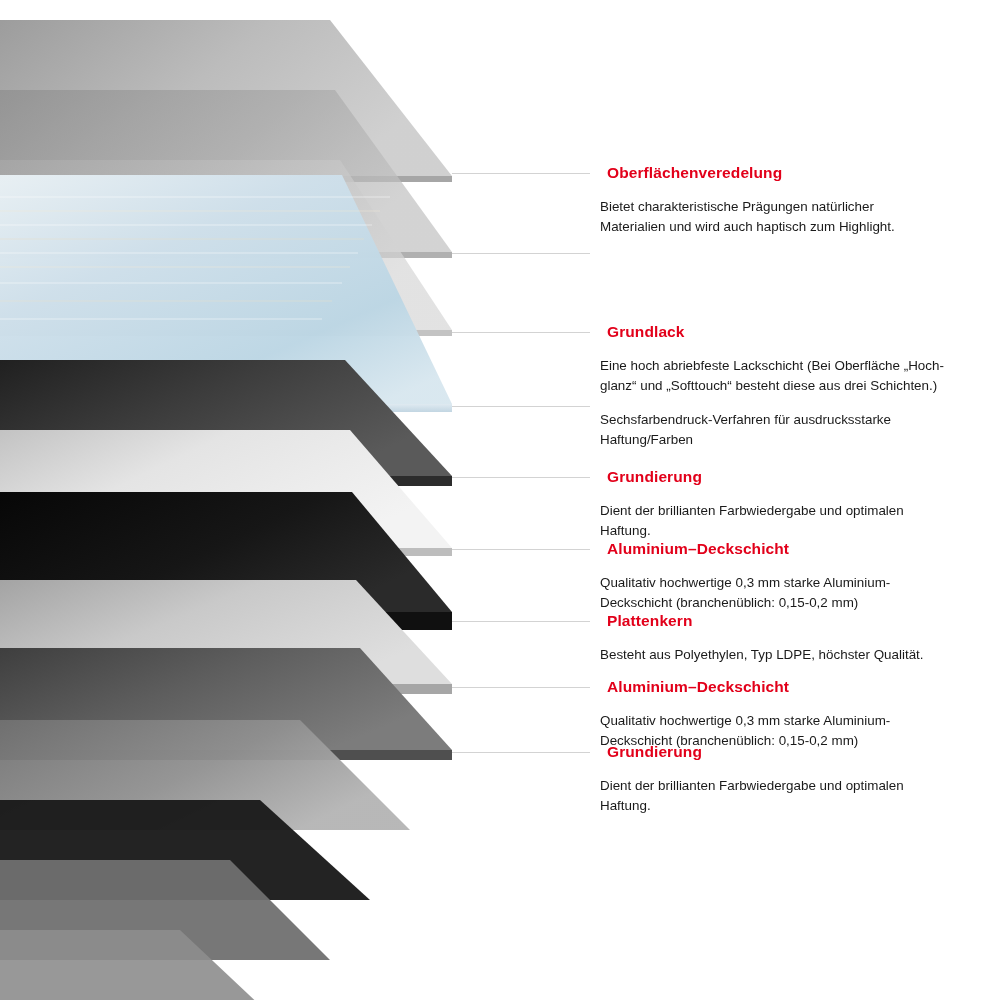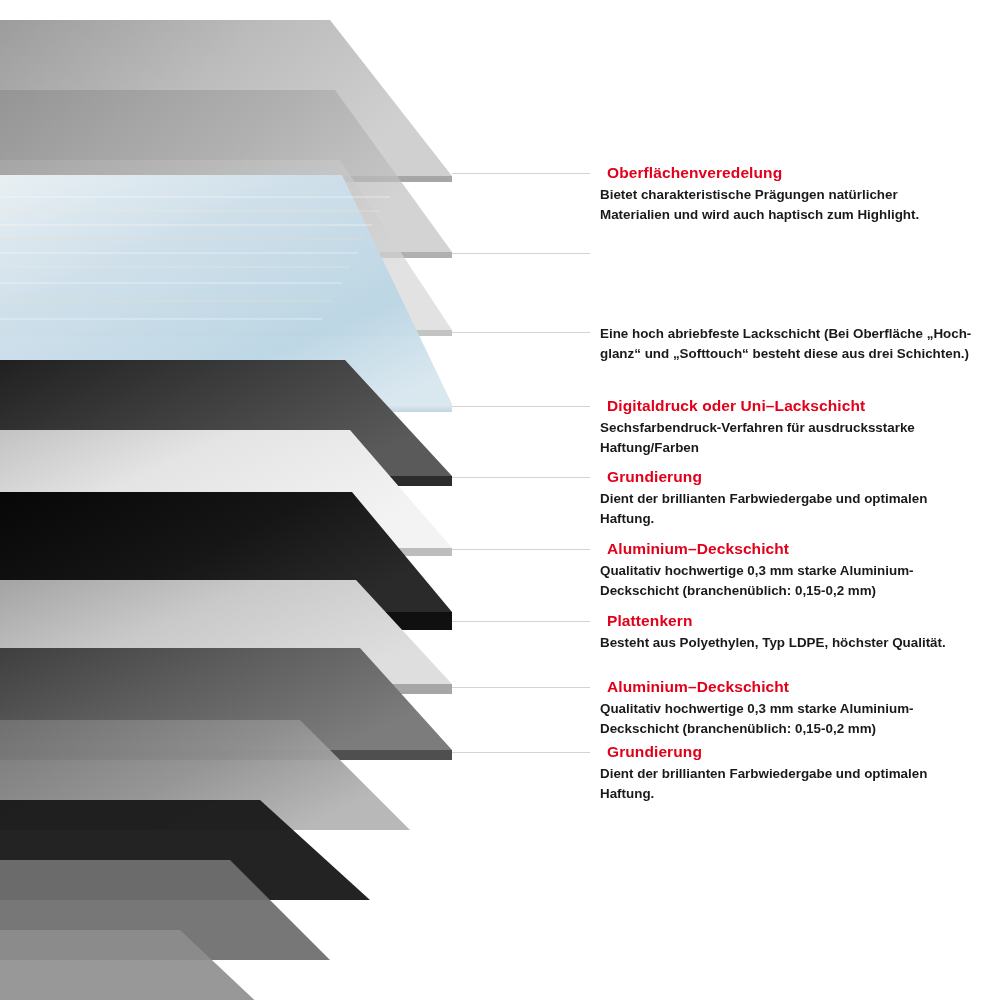--- a/index.html
+++ b/index.html
@@ -68,23 +68,22 @@
     line-height: 20px;
     letter-spacing: 0.1px;
     white-space: nowrap;
     margin-left: 7px;
   }
 
   .ann-desc {
     color: #1a1a1a;
     font-size: 13.4px;
     line-height: 19.5px;
-    margin-top: 2px;
+    margin-top: 14px;
     white-space: pre-line;
-    font-weight: bold;
   }
 </style>
 </head>
 <body>
 
 <div id="diagram">
 
   <svg class="layers-svg" viewBox="0 0 1000 1000">
     <defs>
       <linearGradient id="gradTop1" x1="0" y1="0" x2="1" y2="0.4">
@@ -205,29 +204,29 @@
 
     <div class="annotation" style="top:243px">
       <div class="leader"></div>
       <div class="ann-body">
       </div>
     </div>
 
     <div class="annotation" style="top:322px">
       <div class="leader"></div>
       <div class="ann-body">
+        <div class="ann-title">Grundlack</div>
         <div class="ann-desc">Eine hoch abriebfeste Lackschicht (Bei Oberfläche „Hoch-
 glanz“ und „Softtouch“ besteht diese aus drei Schichten.)</div>
       </div>
     </div>
 
     <div class="annotation" style="top:396px">
       <div class="leader"></div>
       <div class="ann-body">
-        <div class="ann-title">Digitaldruck oder Uni–Lackschicht</div>
         <div class="ann-desc">Sechsfarbendruck-Verfahren für ausdrucksstarke
 Haftung/Farben</div>
       </div>
     </div>
 
     <div class="annotation" style="top:467px">
       <div class="leader"></div>
       <div class="ann-body">
         <div class="ann-title">Grundierung</div>
         <div class="ann-desc">Dient der brillianten Farbwiedergabe und optimalen

